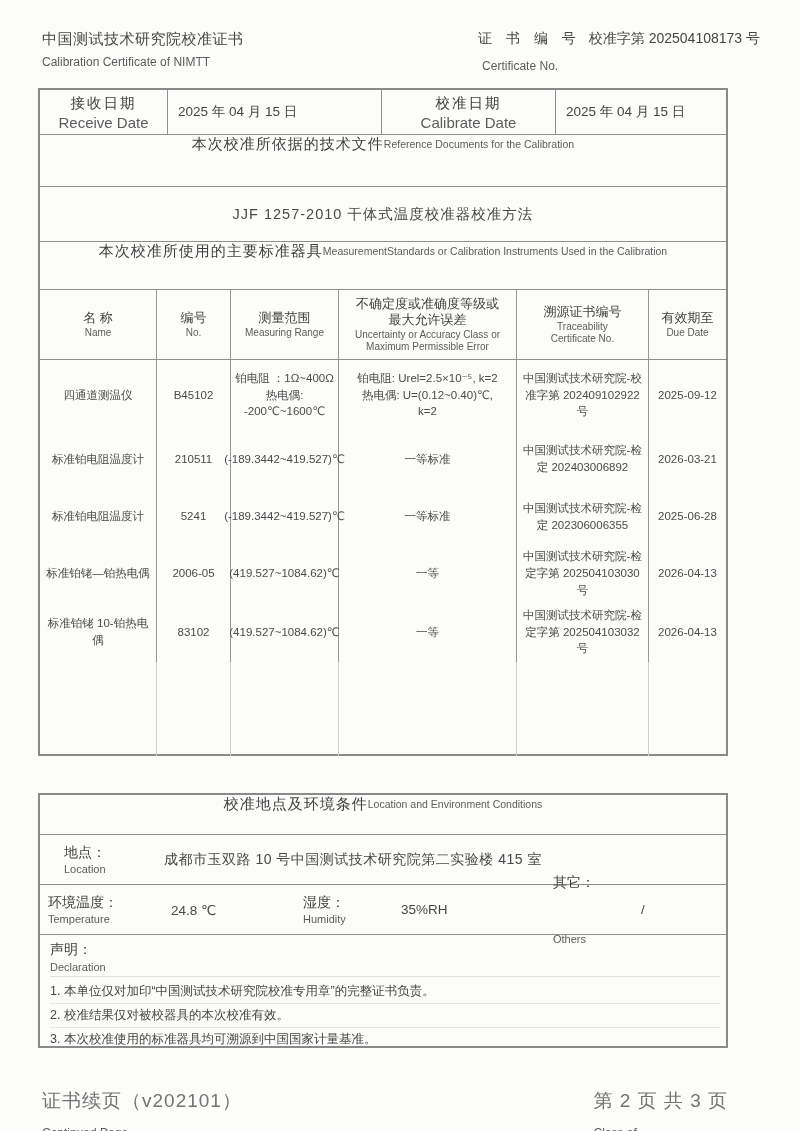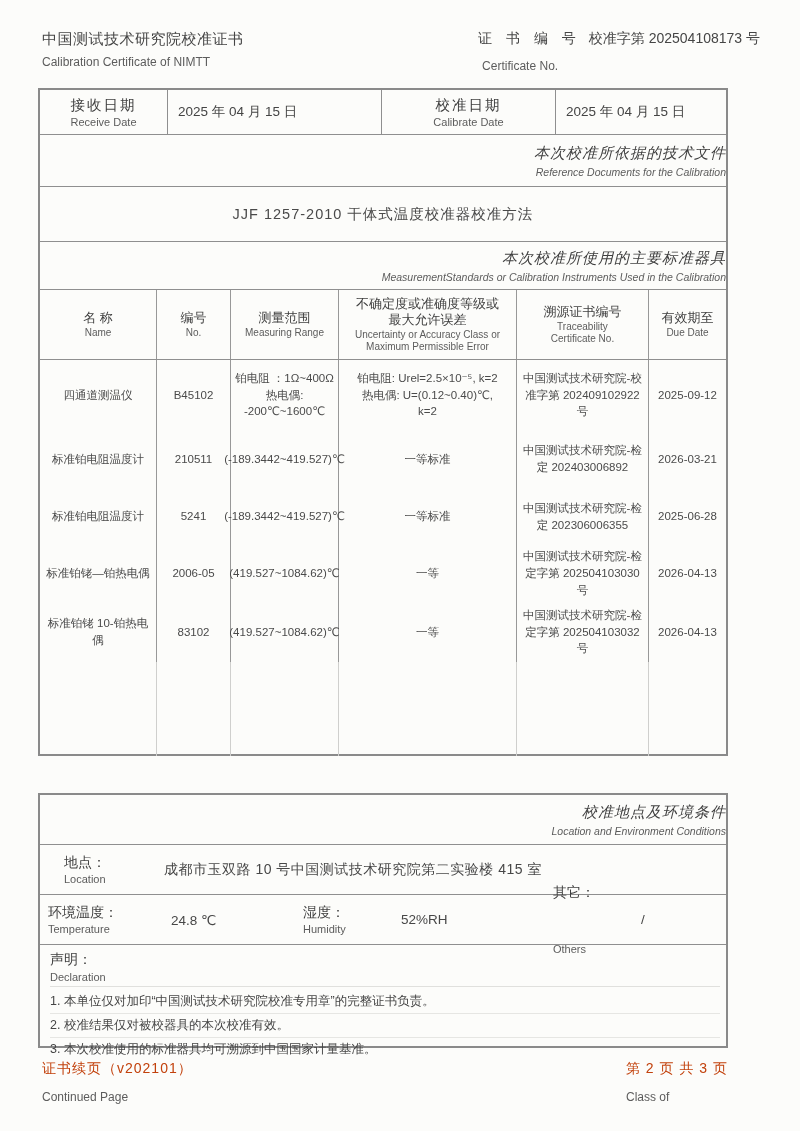--- a/index.html
+++ b/index.html
@@ -33,27 +33,26 @@
     border: 2px solid #8a8a8a;
   }
   .dates-row {
     height: 45px; border-bottom: 1.5px solid #8f8f8f;
     display: grid; grid-template-columns: 128px 214px 174px auto;
   }
   .dates-row > div { border-right: 1.5px solid #8f8f8f; }
   .dates-row > div:last-child { border-right: none; }
   .label-cell { display: flex; flex-direction: column; align-items: center; justify-content: center; }
   .label-cell .zh { font-size: 14.5px; letter-spacing: 2px; color: #3f3f3f; }
-  .label-cell .en { font-size: 11px; margin-top: 1px; }
+  .label-cell .en { font-size: 15px; margin-top: 1px; }
   .value-cell { display: flex; align-items: center; padding-left: 10px; font-size: 13.5px; color: #444; }
 
   .sec-head {
-    display: flex; flex-direction: column; align-items: flex-end; justify-content: center;
+    display: flex; flex-direction: row; align-items: flex-start; justify-content: center;
     border-bottom: 1.5px solid #8f8f8f;
-    font-style: italic;
   }
   .ref-head { height: 52px; }
   .ref-content {
     height: 55px; border-bottom: 1.5px solid #8f8f8f;
     display: flex; align-items: center; justify-content: center;
     font-size: 14.5px; color: #4a4a4a; letter-spacing: 1px;
   }
   .std-head { height: 48px; }
   .sec-head .en { margin-top: 3px; font-size: 10.5px; }
 
@@ -76,21 +75,21 @@
   .t-filler > div { border-right: 1px solid #cfcfcd; }
   .t-filler > div:last-child { border-right: none; }
   .r1 { height: 70px; } .r2 { height: 58px; } .r3 { height: 57px; }
   .r4 { height: 57px; } .r5 { height: 60px; }
 
   
   .loc-box {
     position: absolute; top: 793px; left: 38px; width: 690px; height: 255px;
     border: 2px solid #8a8a8a;
   }
-  .loc-head { height: 50px; }
+  .loc-head { height: 40px; }
   .loc-row {
     height: 50px; border-bottom: 1.5px solid #8f8f8f;
     display: flex; align-items: center; padding-left: 24px;
   }
   .stack-label { display: flex; flex-direction: column; justify-content: center; }
   .stack-label .zh { font-size: 14px; color: #3f3f3f; }
   .stack-label .en { font-size: 11px; margin-top: 1px; }
   .loc-value { font-size: 14px; color: #474747; margin-left: 58px; letter-spacing: 0.5px; }
   .env-row {
     height: 50px; border-bottom: 1.5px solid #8f8f8f;
@@ -105,21 +104,21 @@
   .decl-zh { font-size: 14px; color: #3f3f3f; }
   .decl-en { font-size: 11px; color: #5c5c5c; margin: 2px 0 3px 0; border-bottom: 1px solid #e0e0dd; padding-bottom: 3px; }
   .decl-item { font-size: 12.5px; color: #454545; padding: 3px 0; border-bottom: 1px solid #e6e6e3; }
   .decl-item:last-child { border-bottom: none; }
 
   
   .page-footer {
     position: absolute; top: 1060px; left: 42px; right: 72px;
     display: flex; justify-content: space-between;
   }
-  .pf-block .zh { font-size: 14px; color: #c2410c; letter-spacing: 1px; }
+  .pf-block .zh { font-size: 19px; color: #737373; letter-spacing: 1px; margin-top: 28px; }
   .pf-block .en { font-size: 12px; margin-top: 12px; }
 </style>
 </head>
 <body>
 
 <div class="page-header">
   <div class="ph-left">
     <div class="zh">中国测试技术研究院校准证书</div>
     <div class="en">Calibration Certificate of NIMTT</div>
   </div>
@@ -264,21 +263,21 @@
   <div class="env-row">
     <div class="stack-label w-label1">
       <div class="zh">环境温度：</div>
       <div class="en">Temperature</div>
     </div>
     <div class="env-val w-val1">24.8 ℃</div>
     <div class="stack-label w-label2">
       <div class="zh">湿度：</div>
       <div class="en">Humidity</div>
     </div>
-    <div class="env-val w-val2">52%RH</div>
+    <div class="env-val w-val2">35%RH</div>
     <div class="stack-label w-label3">
       <div class="zh">其它：</div>
       <div class="en">Others</div>
     </div>
     <div class="env-val w-val3">/</div>
   </div>
 
   <div class="decl">
     <div class="decl-zh">声明：</div>
     <div class="decl-en">Declaration</div>

